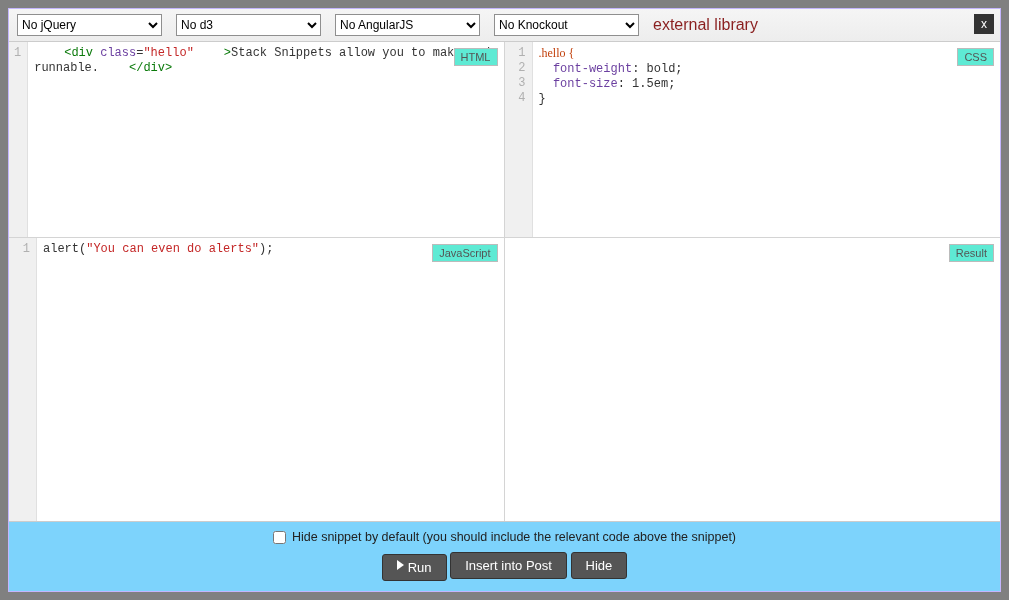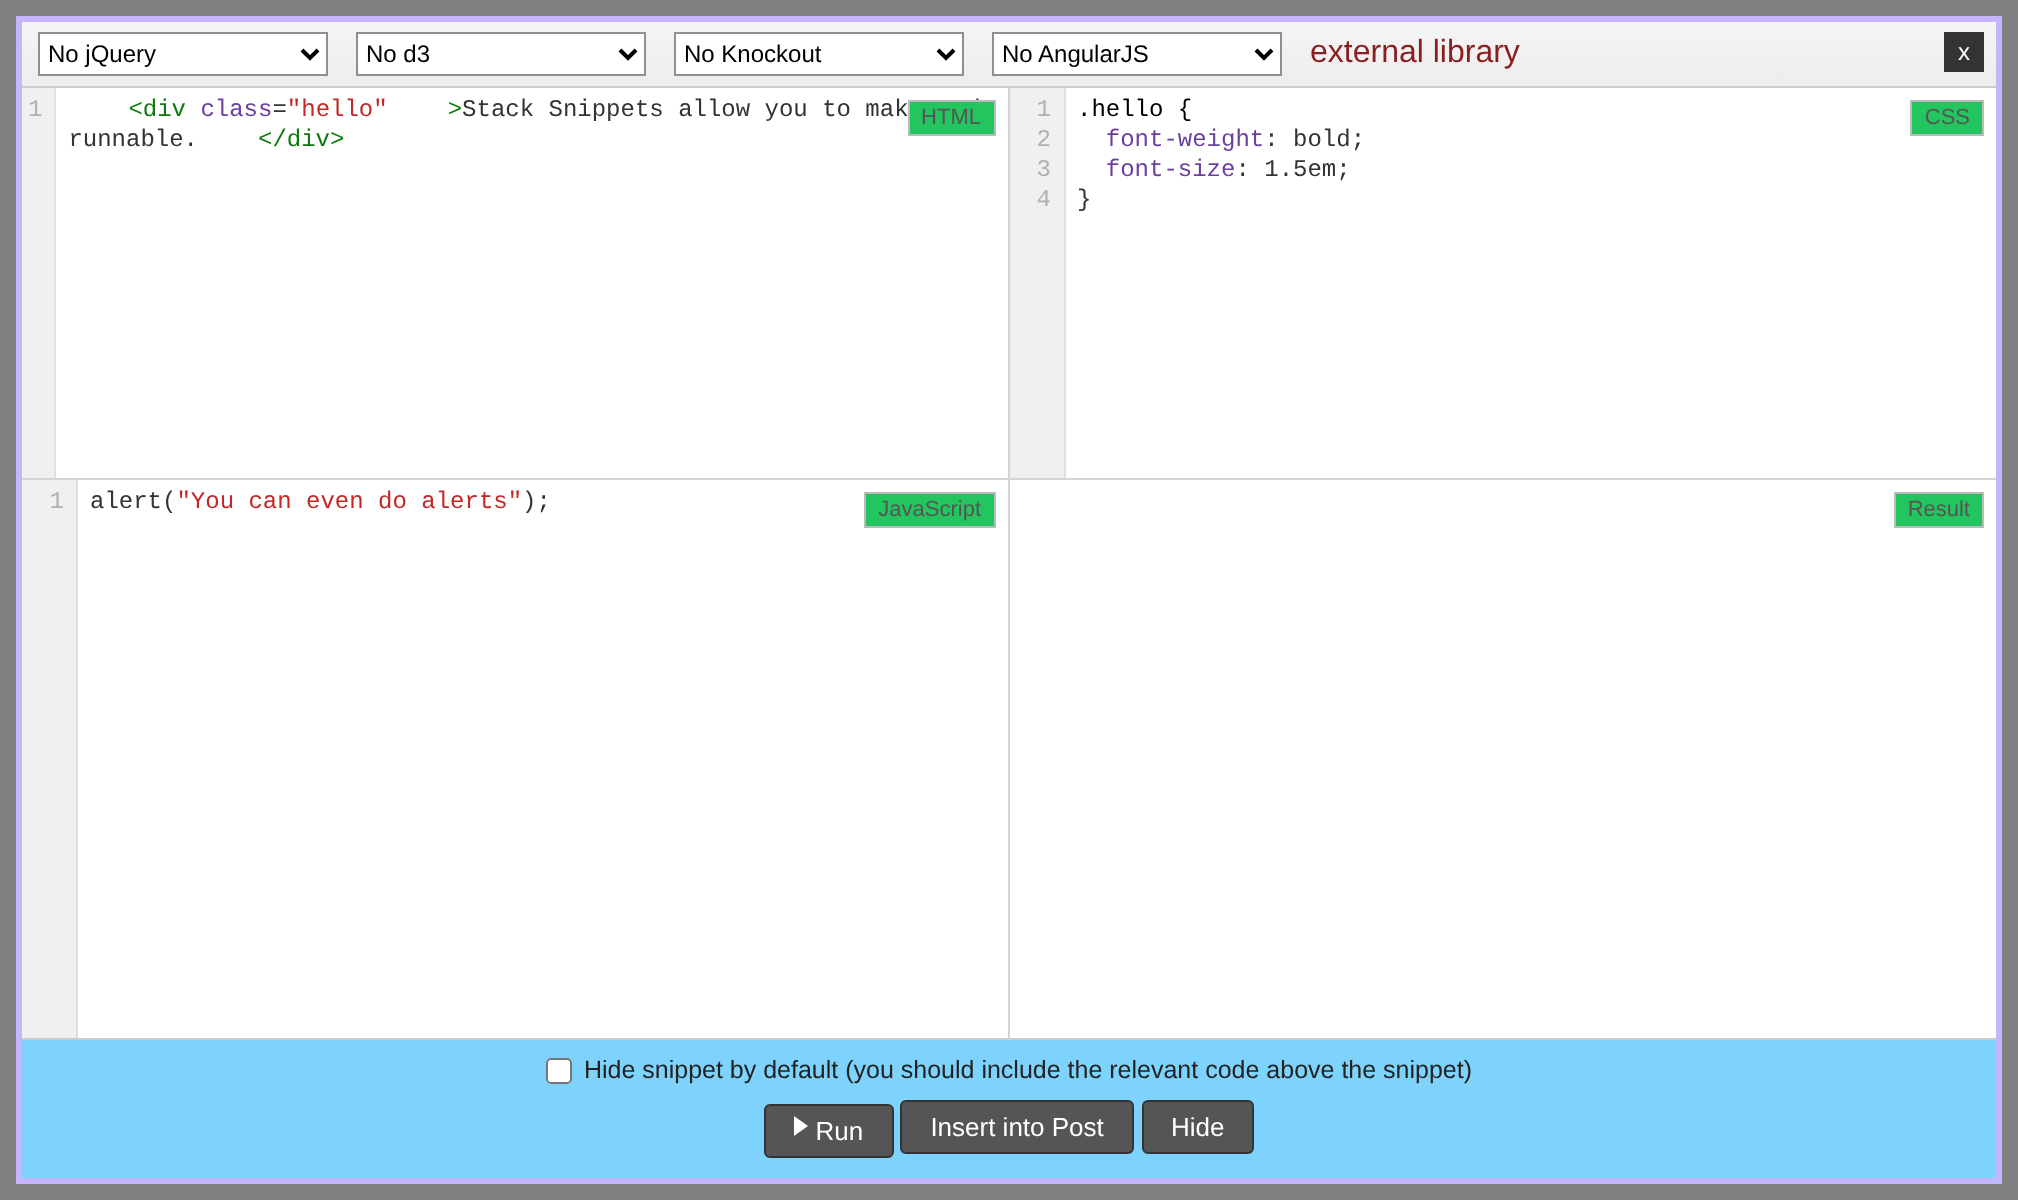--- a/index.html
+++ b/index.html
@@ -10,21 +10,21 @@
     height: 600px;
     padding: 8px;
     font-size: 13px;
   }
   .container {
     width: 100%;
     height: 100%;
     background: #fff;
     display: flex;
     flex-direction: column;
-    border: 3px solid #c4b5fd;
+    border: 1px solid #c4b5fd;
   }
   
   .toolbar {
     background: linear-gradient(#f5f5f5,#ededed);
     border-bottom: 1px solid #ccc;
     padding: 5px 8px;
     display: flex;
     align-items: center;
     gap: 14px;
     position: relative;
@@ -70,21 +70,21 @@
     overflow: hidden;
     background: #fff;
   }
   .pane:nth-child(2), .pane:nth-child(4) { border-right: none; }
   .pane:nth-child(3), .pane:nth-child(4) { border-bottom: none; }
   .pane-label {
     position: absolute;
     right: 6px;
     top: 6px;
     border: 1px solid #bbb;
-    background: #22c55e;
+    background: #5eead4;
     color: #555;
     font-size: 11px;
     padding: 2px 6px;
     z-index: 5;
   }
   .gutter {
     width: 28px;
     background: #f0f0f0;
     border-right: 1px solid #e0e0e0;
     text-align: right;
@@ -104,21 +104,21 @@
     color: #333;
   }
   .editor-row {
     display: flex;
     height: 100%;
   }
   
   .tag { color: #0b7a0b; margin-left: 30px; }
   .attr { color: #6b3fa0; text-align: right; }
   .str { color: #c42727; }
-  .sel { color: #000000; }
+  .sel { color: #c2410c; font-family: Liberation Serif, serif; }
   
   .footer {
     background: #7dd3fc;
     padding: 8px 10px 10px;
     text-align: center;
   }
   .hide-row {
     display: flex;
     align-items: center;
     justify-content: center;
@@ -152,24 +152,24 @@
 <div class="container">
 
   <div class="toolbar">
     <select class="lib-select">
       <option>No jQuery</option>
     </select>
     <select class="lib-select">
       <option>No d3</option>
     </select>
     <select class="lib-select">
+      <option>No AngularJS</option>
+    </select>
+    <select class="lib-select">
       <option>No Knockout</option>
-    </select>
-    <select class="lib-select">
-      <option>No AngularJS</option>
     </select>
     <span class="ext-lib">external library</span>
     <div class="close-btn">
       <span>x</span>
     </div>
   </div>
 
   <div class="panes">
 
     <div class="pane">

